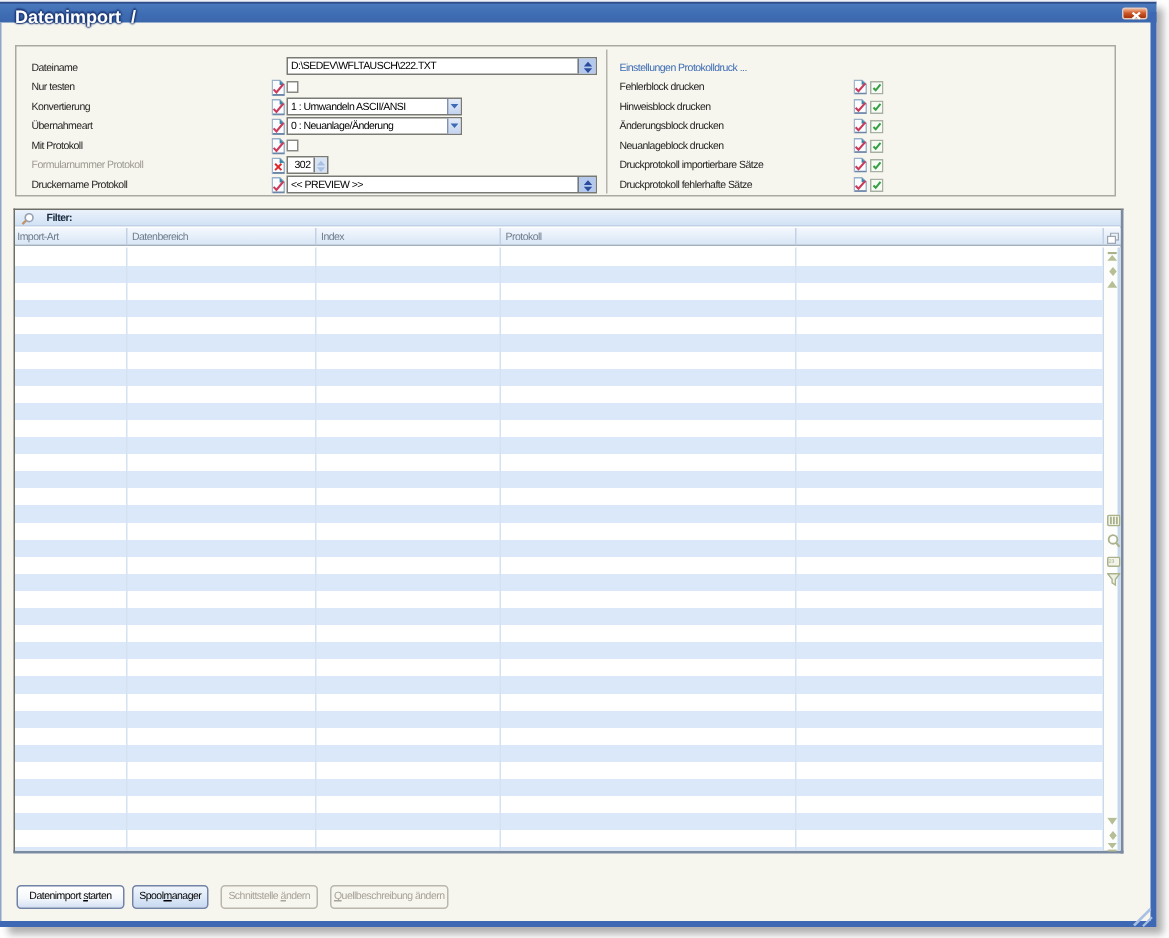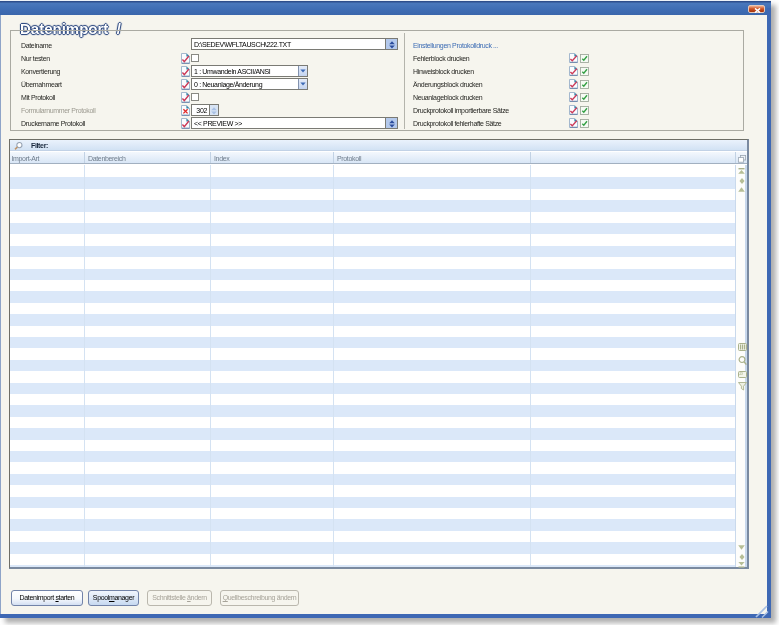--- a/index.html
+++ b/index.html
@@ -7,24 +7,23 @@
   html,body { width:779px; height:625px; background:#ffffff; overflow:hidden;
     font-family:"Liberation Sans", sans-serif; }
   #win { position:absolute; left:0; top:0; width:771px; height:618px;
     background:#f6f5ee;
     box-shadow: 5px 5px 5px rgba(110,110,110,.55);
   }
   #titlebar { position:absolute; left:0; top:0; width:771px; height:15px;
     background:linear-gradient(#2e4e8c 0px, #2e4e8c 1px, #4a78bc 2px, #3f6db4 60%, #3a66ac 100%);
     border-top:1px solid #eef2f8;
   }
-  #titletext { position:absolute; left:20px; top:2.5px; font-size:15px; font-weight:bold;
+  #titletext { position:absolute; left:10px; top:2.5px; font-size:12px; font-weight:bold;
     color:#ffffff; letter-spacing:0px;
     text-shadow: 1px 0 1px #1e3c78, -1px 0 1px #1e3c78, 0 1px 1px #1e3c78, 0 -1px 1px #1e3c78;
-    margin-top: 16px;
   }
   #closebtn { position:absolute; left:748px; top:4px; width:17px; height:8px;
     border-radius:2px;
     background:linear-gradient(#f0b090, #d05828 45%, #aa3810 90%);
     border:1px solid #e6c8b8;
   }
   #closebtn svg { position:absolute; left:5px; top:1.5px; }
   
   #bleft  { position:absolute; left:0; top:15px; width:1px; height:599px; background:#8ea4c8; }
   #bright { position:absolute; left:767px; top:8px; width:4px; height:606px; background:#3e68b4; }

